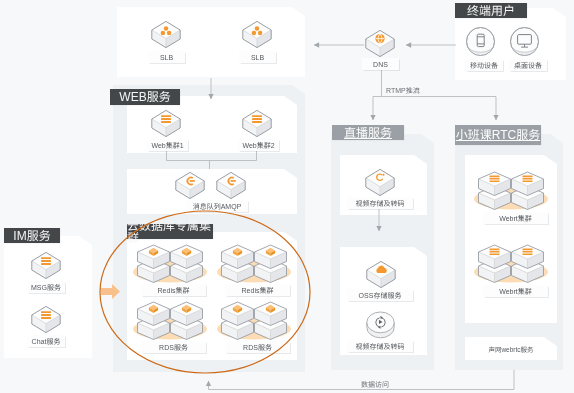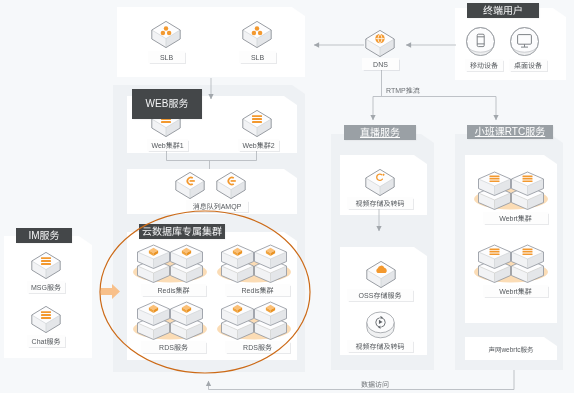--- a/index.html
+++ b/index.html
@@ -9,23 +9,23 @@
 
   
   .gpanel{position:absolute;background:#eef1f4;
           filter:drop-shadow(1.2px 1.2px 1.4px rgba(120,128,136,0.14));}
   .wcard{position:absolute;background:#ffffff;
          filter:drop-shadow(1.2px 1.2px 1.4px rgba(120,128,136,0.16));}
   .fold{clip-path:polygon(0 0, calc(100% - 13px) 0, 100% 9px, 100% 100%, 0 100%);}
 
   
   .chip{position:absolute;background:#444749;color:#f4f5f6;
-        font-size:10px;line-height:1;display:flex;align-items:center;
+        font-size:12px;line-height:1;display:flex;align-items:center;
         justify-content:center;letter-spacing:0px;z-index:6;height:15px;
-        box-shadow:1.2px 1.2px 1.4px rgba(120,128,136,0.25);margin-left:12px;}
+        box-shadow:1.2px 1.2px 1.4px rgba(120,128,136,0.25);}
   .chip.grey{background:#9aa0a5;color:#fdfdfd;text-decoration:underline;}
 
   
   .cap{position:absolute;background:#fdfdfd;
        color:#55595d;font-size:7px;line-height:1;display:flex;
        align-items:center;justify-content:center;white-space:nowrap;
        box-shadow:1.4px 1.4px 0 -0.4px rgba(150,156,162,0.22);z-index:3;
        height:12px;}
 
   .edgelbl{position:absolute;color:#6d7175;font-size:7px;white-space:nowrap;z-index:5;}
@@ -82,21 +82,21 @@
       <circle cx="16" cy="8.4" r="2.25"></circle>
         <circle cx="12.9" cy="13.1" r="2.25"></circle>
         <circle cx="19.1" cy="13.1" r="2.25"></circle>
     </g>
   </svg>
   <div class="cap" style="left:239px;top:51px;width:37px;height:12px">SLB</div>
 
   <div class="gpanel fold" style="left:113px;top:85px;width:192px;height:287px;"></div>
 
   <div class="wcard fold" style="left:127px;top:96px;width:170px;height:57px;"></div>
-  <div class="chip" style="left:120px;top:89px;width:70px;height:30px">WEB服务</div>
+  <div class="chip" style="left:110px;top:89px;width:70px;height:16px">WEB服务</div>
 
   <svg class="ic" style="left:150px;top:109px;width:32px;height:29px" viewBox="0 0 32 29">
     <use href="#cube"></use>
     <g fill="#f3992f">
         <rect x="11" y="6.2" width="10" height="1.9" rx="0.4"></rect>
         <rect x="11" y="9.1" width="10" height="1.9" rx="0.4"></rect>
         <rect x="11" y="12.0" width="10" height="1.9" rx="0.4"></rect>
       </g>
   </svg>
   <div class="cap" style="left:147px;top:139px;width:41px;height:12px">Web集群1</div>
@@ -386,21 +386,21 @@
     </g>
     <path d="M14.3 5.1 l2.6 1.2 l-2.2 1.9 z" fill="#5f6368"></path>
     <path d="M14.7 17.7 l-2.6 -1.2 l2.2 -1.9 z" fill="#5f6368"></path>
     <path d="M12.95 8.7 l3.6 2.2 l-3.6 2.2 z" fill="#5f6368"></path>
   </svg>
   <div class="cap" style="left:347px;top:340px;width:66px;height:12px">视频存储及转码</div>
 
   <div class="gpanel fold" style="left:455px;top:134px;width:108px;height:236px;"></div>
 
   <div class="wcard fold" style="left:465px;top:155px;width:92px;height:168px;"></div>
-  <div class="chip grey" style="left:455px;top:125px;width:86px;height:14px">小班课RTC服务</div>
+  <div class="chip grey" style="left:455px;top:125px;width:86px;height:20px">小班课RTC服务</div>
 
   <div class="dbstack" style="left:474px;top:170px"><svg width="74" height="42" viewBox="0 0 74 42" style="overflow:visible">
   <ellipse cx="37" cy="29" rx="37" ry="10.5" fill="#fbdcb5"></ellipse>
   <g>
     <path d="M20.5 16 L36.5 23 L20.5 30 L4.5 23 Z" fill="#fdfdfe"></path>
     <path d="M4.5 23 L20.5 30 L20.5 39.5 L4.5 32.5 Z" fill="#f2f3f5"></path>
     <path d="M36.5 23 L20.5 30 L20.5 39.5 L36.5 32.5 Z" fill="#e4e6e9"></path>
     <path d="M4.5 23 L20.5 30 L36.5 23 M20.5 30 L20.5 39.5" fill="none" stroke="#cfd2d6" stroke-width="0.7" stroke-linejoin="round"></path>
     <path d="M20.5 16 L36.5 23 L36.5 32.5 L20.5 39.5 L4.5 32.5 L4.5 23 Z" fill="none" stroke="#9398a0" stroke-width="0.85" stroke-linejoin="round"></path>
 

